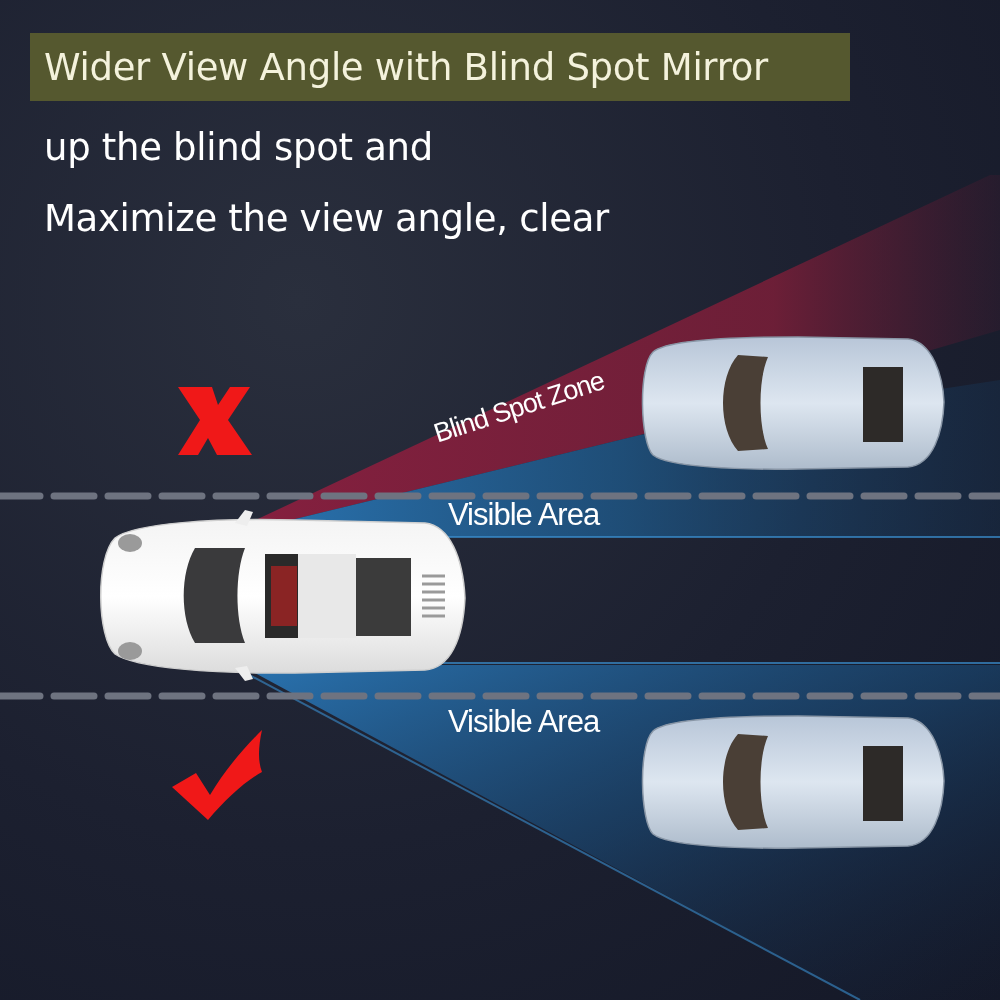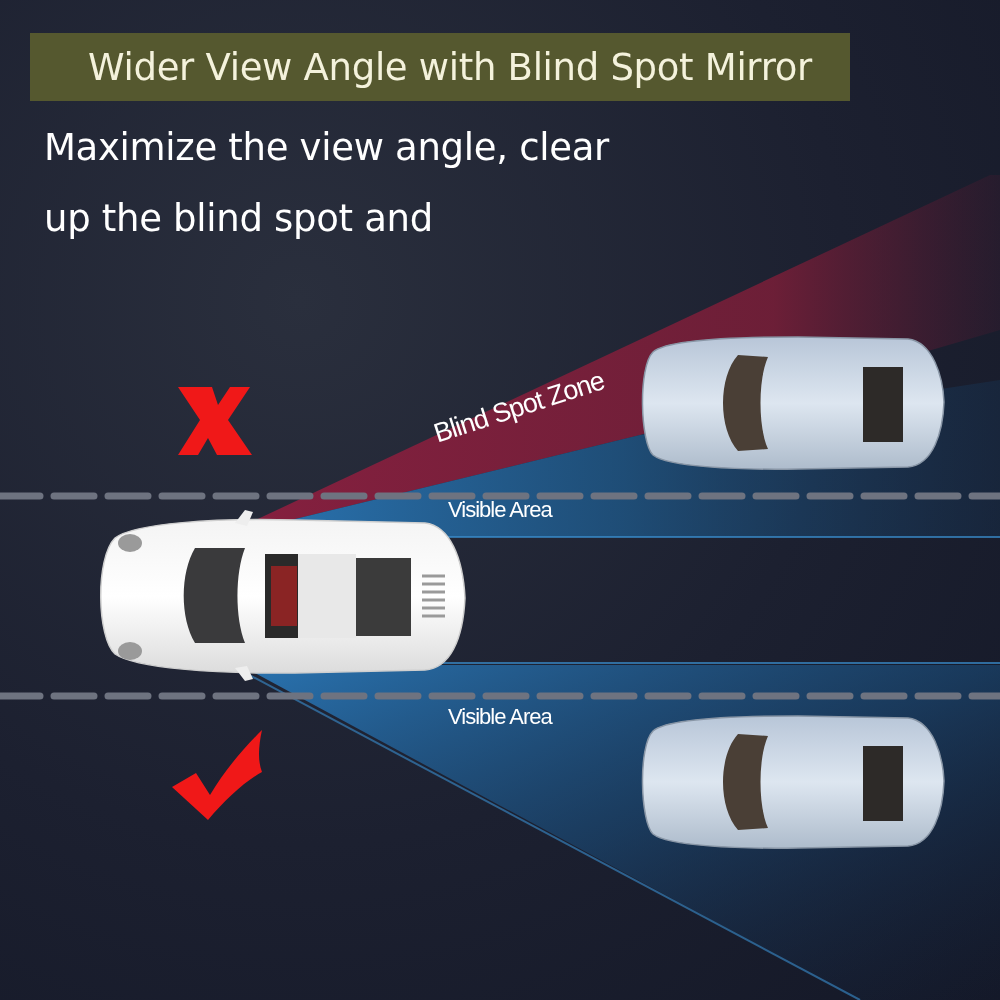--- a/index.html
+++ b/index.html
@@ -11,30 +11,29 @@
   .stage { position: absolute; inset: 0; }
   svg.scene { position: absolute; left: 0; top: 0; }
   .title-banner {
     position: absolute; left: 30px; top: 33px; width: 820px; height: 68px;
     background: #55582f;
     display: flex; align-items: center;
   }
   .title-banner span {
     color: #f4f2dc; font-size: 37px; padding-left: 14px; white-space: nowrap;
     letter-spacing: -0.3px;
-    margin-left: 44px;
   }
   .subtitle {
     position: absolute; left: 44px; top: 112px; width: 640px;
     color: #ffffff; font-size: 37px; line-height: 71px; letter-spacing: -0.3px;
   }
   .subtitle div { white-space: nowrap; }
   .label {
     position: absolute; color: #ffffff; font-family: "Liberation Sans", sans-serif;
-    font-size: 22px; letter-spacing: -1px; white-space: nowrap;
+    font-size: 31px; letter-spacing: -1px; white-space: nowrap;
   }
   .blind-label {
     left: 430px; top: 420px; transform-origin: left top; transform: rotate(-18deg);
     font-size: 27px;
   }
   .visible-top { left: 448px; top: 497px; }
   .visible-bottom { left: 448px; top: 704px; }
 </style>
 </head>
 <body>
@@ -122,20 +121,20 @@
       <path d="M100,18 C80,40 80,92 100,114 L130,112 C120,90 120,42 130,20 Z" fill="#4a3f36"></path>
       <rect x="225" y="30" width="40" height="75" fill="#2d2a28"></rect>
     </g>
   </svg>
 
   <div class="title-banner">
     <span>Wider View Angle with Blind Spot Mirror</span>
   </div>
 
   <div class="subtitle">
+    <div>up the blind spot and</div>
     <div>Maximize the view angle, clear</div>
-    <div>up the blind spot and</div>
   </div>
 
   <div class="label blind-label">Blind Spot Zone</div>
   <div class="label visible-top">Visible Area</div>
   <div class="label visible-bottom">Visible Area</div>
 </div>
 
 </body></html>

